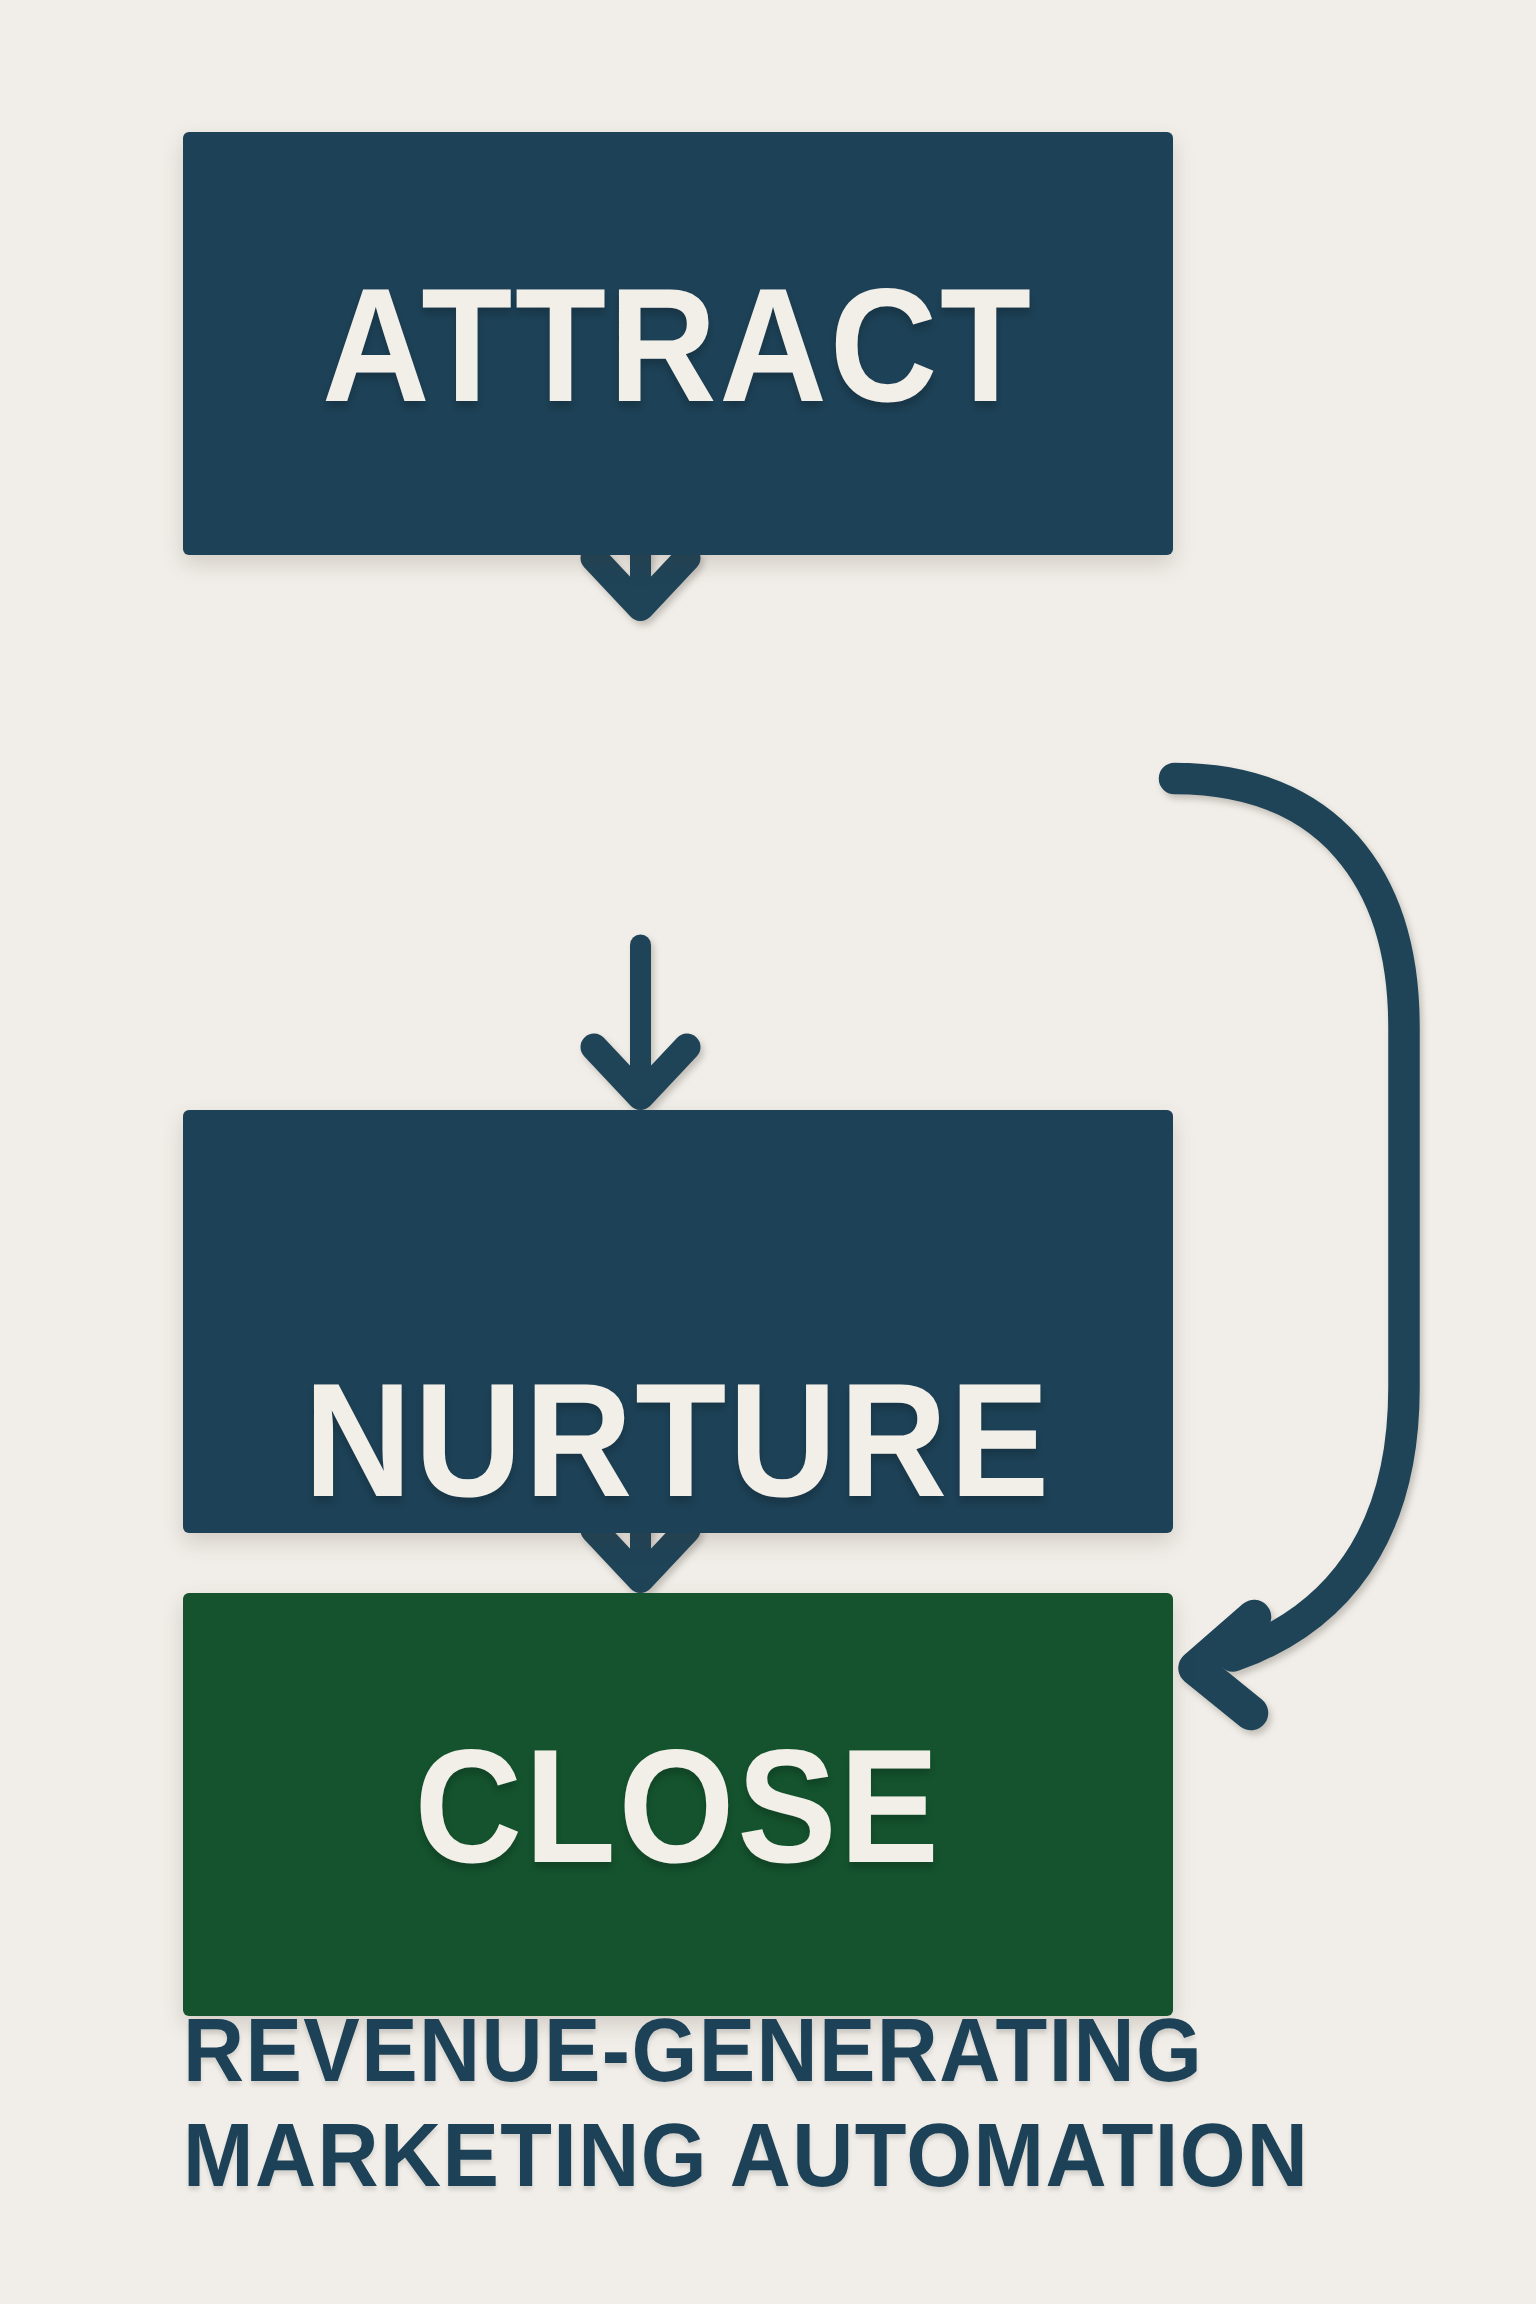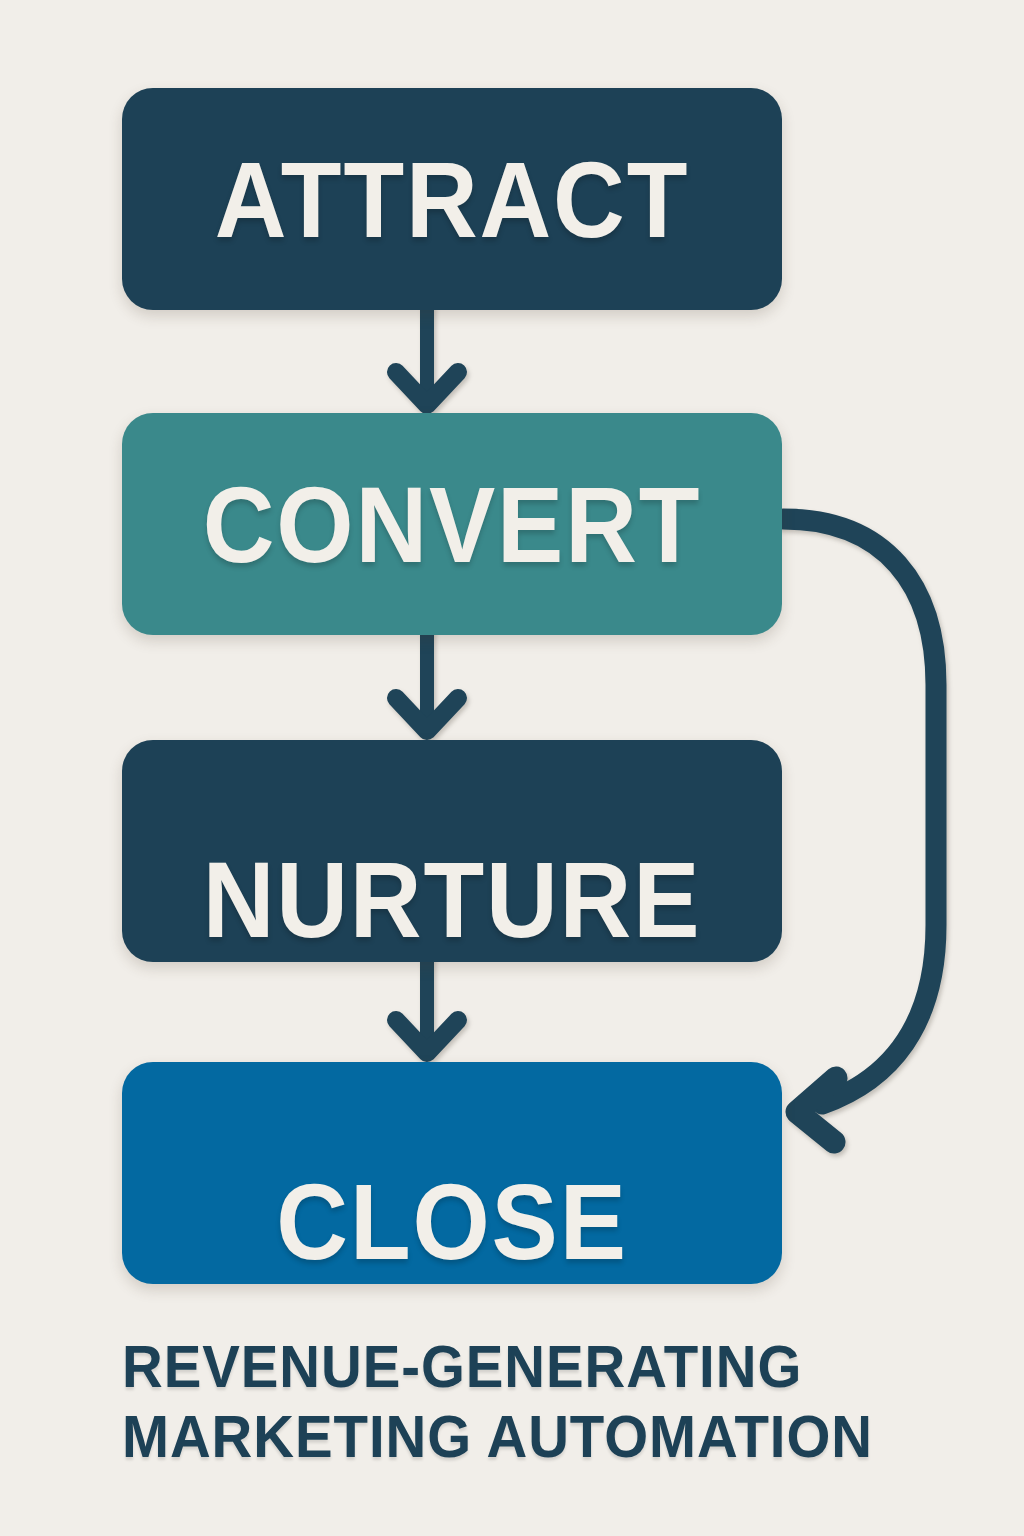--- a/index.html
+++ b/index.html
@@ -18,22 +18,22 @@
     height:1536px;
     margin:0 auto;
     background:var(--bg);
     overflow:hidden;
     font-family:"Liberation Sans", sans-serif;
   }
   .flow-box{
     position:absolute;
     left:122px;
     width:660px;
-    height:222px;
-    border-radius:31px;
+    height:282px;
+    border-radius:4px;
     display:flex;
     align-items:center;
     justify-content:center;
     box-shadow:0 6px 14px rgba(70,55,40,0.18);
   }
   .flow-box .label{
     color:var(--box-text);
     font-weight:bold;
     font-size:108px;
     letter-spacing:2px;
@@ -98,29 +98,26 @@
     <g>
       <path class="stroke" d="M 783 519 C 885 519 936 585 936 685 L 936 925 C 936 1025 890 1080 822 1104" stroke-width="21"></path>
       <path class="stroke" d="M 836 1078 L 797 1112 L 834 1142" stroke-width="23"></path>
     </g>
   </svg>
 
   <div class="flow-box" id="box-attract" style="background: rgb(29, 65, 86);">
     <span class="label">ATTRACT</span>
   </div>
 
-  <div class="flow-box" id="box-convert" style="background: rgb(58, 137, 139);">
-    <span class="label">CONVERT</span>
-  </div>
 
   <div class="flow-box" id="box-nurture" style="background: rgb(29, 65, 86);">
     <span class="label">NURTURE</span>
   </div>
 
-  <div class="flow-box" id="box-close" style="background: #0369a1; align-items: flex-end;">
+  <div class="flow-box" id="box-close" style="background: #14532d;">
     <span class="label">CLOSE</span>
   </div>
 
   <div class="caption">
     <div>REVENUE-GENERATING</div>
     <div>MARKETING AUTOMATION</div>
   </div>
 
 </div>
 

